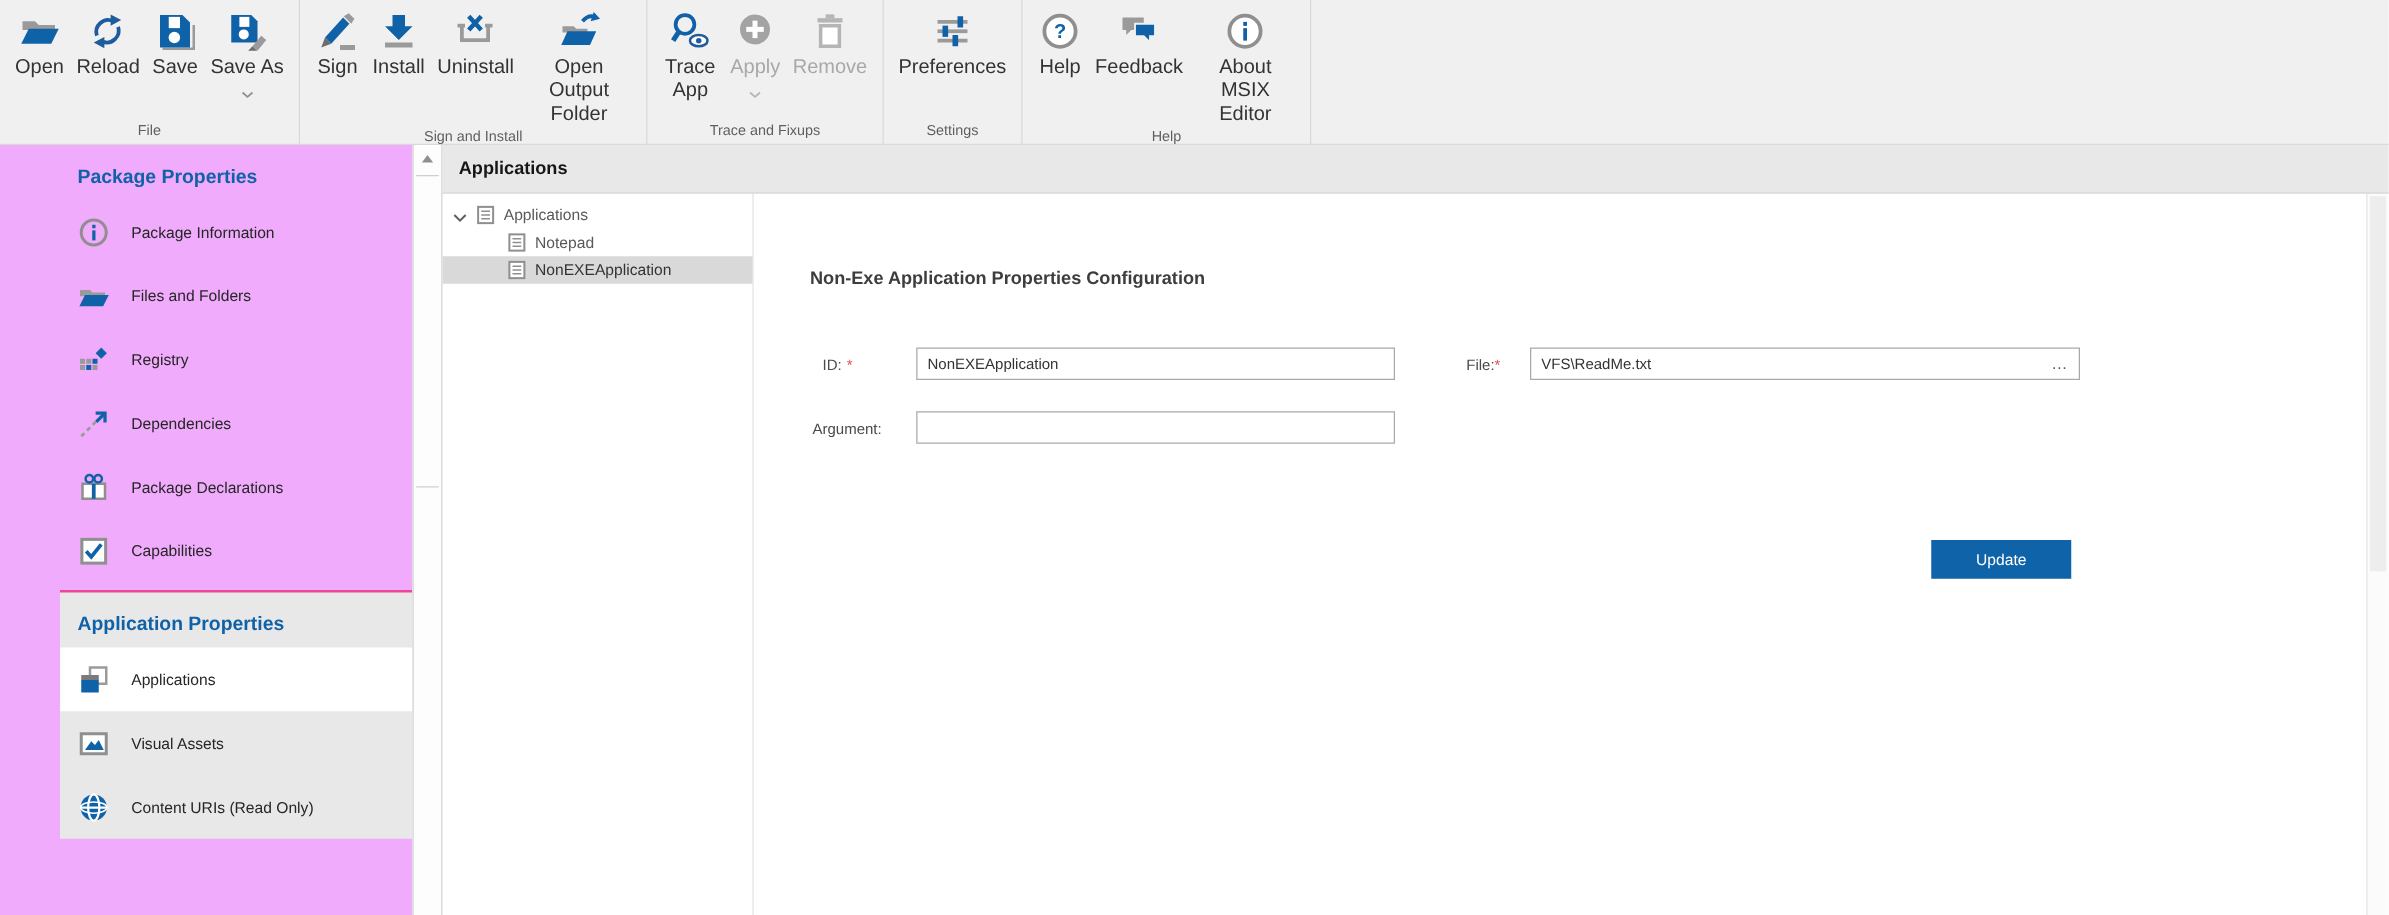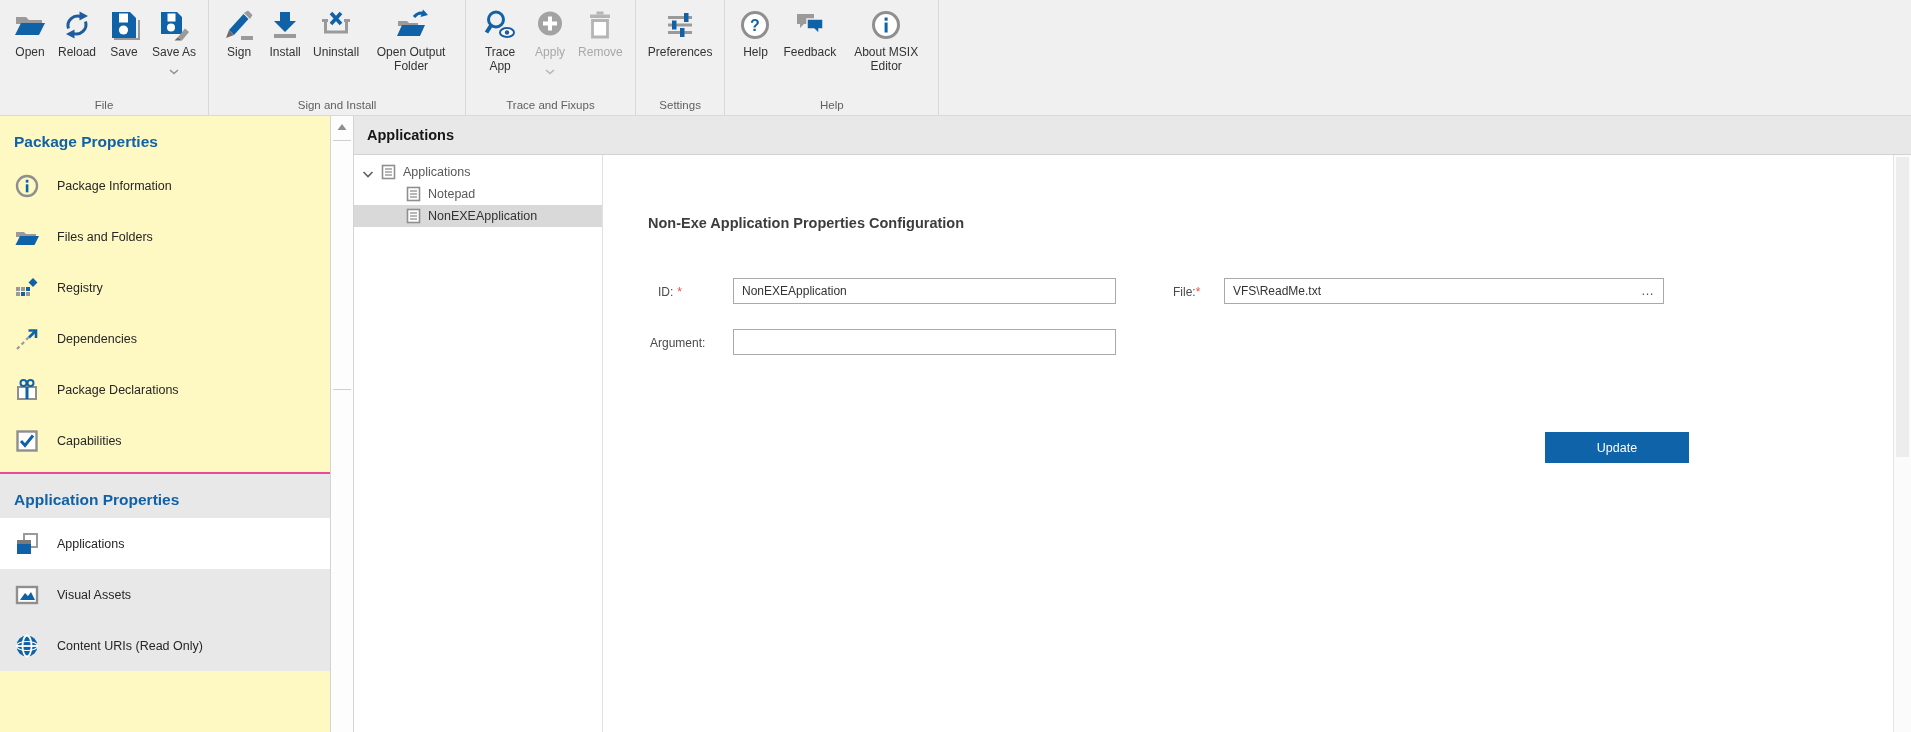--- a/index.html
+++ b/index.html
@@ -10,34 +10,34 @@
     -webkit-font-smoothing:antialiased;
   }
 
   
   .ribbon { height:116px; background:#f0f0f0; border-bottom:1px solid #d9d9d9; display:flex; align-items:stretch; }
   .rgroup { display:flex; flex-direction:column; justify-content:space-between; border-right:1px solid #d9d9d9; padding:0 7px; }
   .rgroup-buttons { display:flex; align-items:flex-start; padding-top:7px; }
   .rgroup-label { text-align:center; font-size:11.5px; color:#5f5f5f; padding:1px 0 4px; }
   .rbtn { display:flex; flex-direction:column; align-items:center; min-width:46px; padding:1px 5px; cursor:pointer; }
   .rbtn .icon { width:34px; height:34px; display:block; }
-  .rbtn .lbl { font-size:12px; color:#333; text-align:center; line-height:1.18; margin-top:3px; }
+  .rbtn .lbl { font-size:16px; color:#333; text-align:center; line-height:1.18; margin-top:3px; }
   .rbtn.disabled { cursor:default; }
   .rbtn.disabled .lbl { color:#a8a8a8; }
   .lblw-84 { max-width:84px; }
   .lblw-44 { max-width:44px; }
   .lblw-132 { max-width:132px; }
   .lblw-80 { max-width:80px; }
   .chev { margin-top:2px; height:6px; }
 
   
   .main-row { display:flex; height:616px; }
 
   
-  .sidebar { width:330px; background:#fef9c3; flex:none; overflow:hidden; }
+  .sidebar { width:330px; background:#f0abfc; flex:none; overflow:hidden;padding-left:48px; }
   .side-heading { font-size:15.5px; font-weight:bold; color:#1062a8; padding:17px 0 9px 14px; }
   .side-item { height:51px; display:flex; align-items:center; padding-left:14px; gap:17px; font-size:12.5px; color:#262626; cursor:pointer; }
   .side-item .sicon { width:26px; height:26px; flex:none; }
   .side-section2 { background:#e8e8e8; border-top:2px solid #ec4899; margin-top:6px; }
   .side-item.selected { background:#fff; }
 
   
   .side-scroll { width:24px; flex:none; background:#fdfdfd; border-left:1px solid #d4d4d4; border-right:1px solid #d4d4d4; position:relative; }
   .scroll-up { position:absolute; top:2px; left:2px; right:2px; height:18px; display:flex; align-items:center; justify-content:center; cursor:pointer; }
   .side-thumb { position:absolute; top:24px; left:2px; right:2px; height:250px; background:#fdfdfd; border-top:1px solid #cfcfcf; border-bottom:1px solid #cfcfcf; cursor:pointer; }
@@ -57,21 +57,21 @@
   .tree-row.selected { background:#d9d9d9; color:#333; }
 
   
   .form-panel { flex:1; position:relative; background:#fff; min-width:0; }
   .form-heading { position:absolute; left:45px; top:60px; font-size:14.5px; font-weight:bold; color:#3d3d3d; }
   .fld-label { position:absolute; font-size:12px; color:#4a4a4a; white-space:nowrap; }
   .req { color:#e05252; }
   .req-spaced { margin-left:4px; }
   input.txt { position:absolute; height:26px; border:1px solid #a9a9a9; background:#fff; font-family:"Liberation Sans",sans-serif; font-size:12px; color:#333; padding:0 8px; }
   .browse { position:absolute; font-size:13px; color:#5a5a5a; letter-spacing:1px; cursor:pointer; line-height:1; }
-  .update-btn { position:absolute; left:942px; top:277px; width:144px; height:31px; background:#0f63a9; border:none; color:#fff; font-family:"Liberation Sans",sans-serif; font-size:12.5px; cursor:pointer; }
+  .update-btn { position:absolute; left:942px; top:277px; width:112px; height:31px; background:#0f63a9; border:none; color:#fff; font-family:"Liberation Sans",sans-serif; font-size:12.5px; cursor:pointer; }
 
   
   .right-scroll { width:18px; flex:none; background:#fbfbfb; border-left:1px solid #e4e4e4; position:relative; }
   .right-thumb { position:absolute; top:2px; left:2px; right:2px; height:300px; background:#ededed; }
 </style>
 </head>
 <body>
 
 <div class="ribbon">
 

